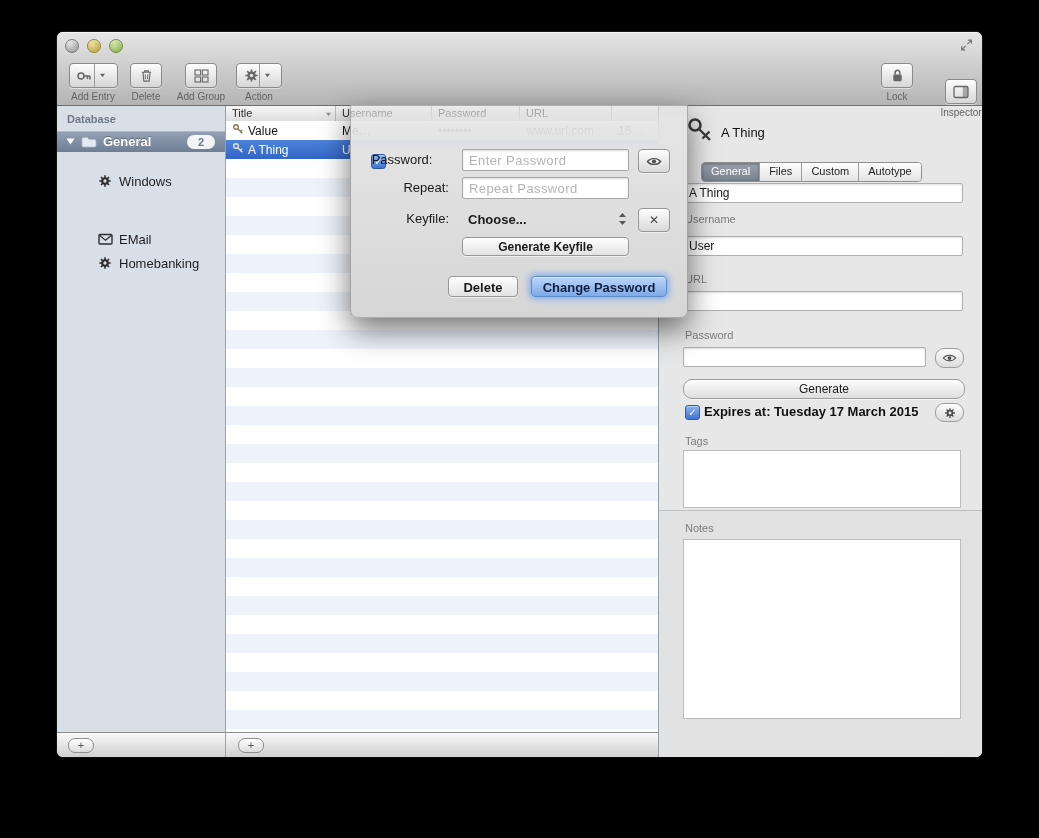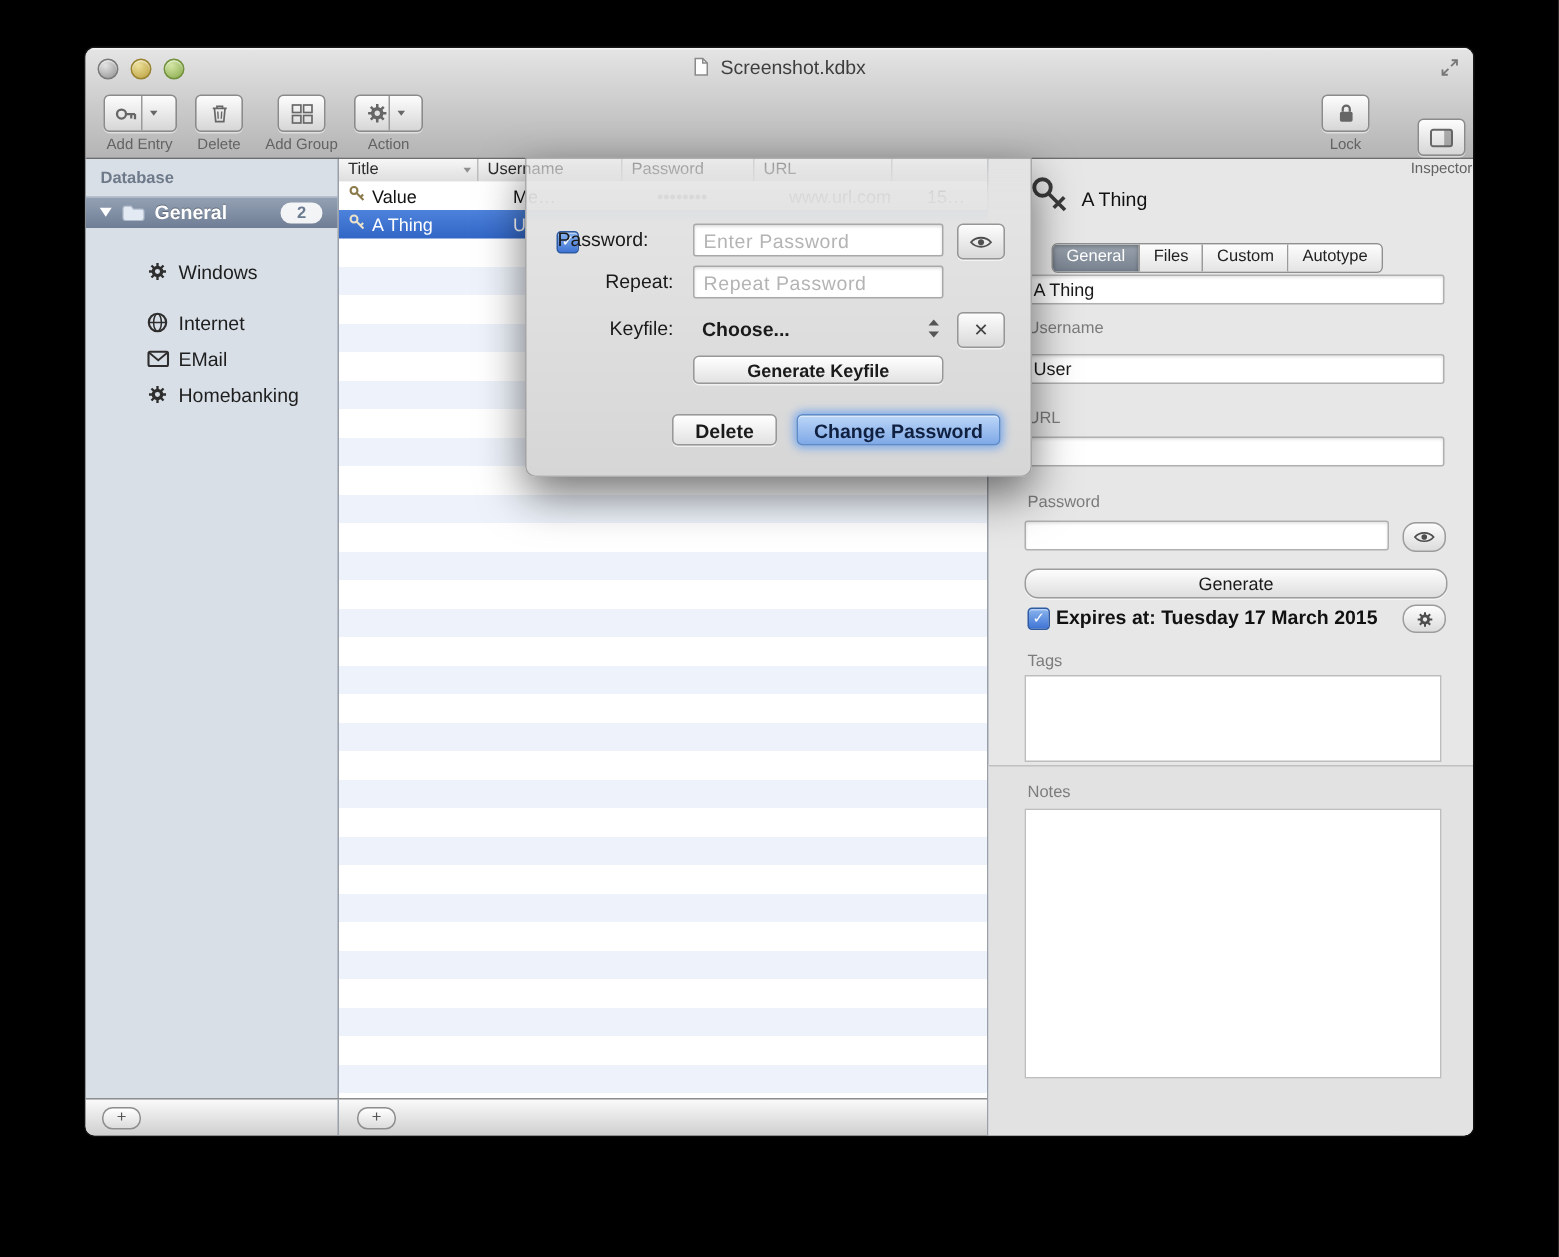--- a/index.html
+++ b/index.html
@@ -102,27 +102,20 @@
 
 <div class="screen">
  <div class="window">
 
   <div class="chrome">
     <div class="traffic">
       <span class="tl close"></span>
       <span class="tl min"></span>
       <span class="tl zoom"></span>
     </div>
-    <div class="win-title">
-      <svg width="11" height="13" viewBox="0 0 11 13">
-            <path d="M1.5 1 h5 l3 3 v8 h-8 z" fill="#fdfdfd" stroke="#8a8a8a"></path>
-            <path d="M6.5 1 v3 h3" fill="none" stroke="#8a8a8a"></path>
-          </svg>
-      <span>Screenshot.kdbx</span>
-    </div>
     <svg class="fs-icon" width="15" height="14" viewBox="0 0 16 16">
           <path d="M9.5 2.5 h4 v4 M13.5 2.5 l-4.5 4.5 M6.5 13.5 h-4 v-4 M2.5 13.5 L7 9" stroke="#777" stroke-width="1.4" fill="none"></path>
         </svg>
 
     <div class="titem" style="left:8px;width:56px;">
       <div class="tbtn" style="width:47px;">
         <svg width="18" height="14" viewBox="0 0 18 14">
               <circle cx="5" cy="7" r="3" fill="none" stroke="#666" stroke-width="1.5"></circle>
               <path d="M8 7 H14 M11.5 7 v3 M14 7 v3.5" stroke="#666" stroke-width="1.5" fill="none"></path>
             </svg>
@@ -215,30 +208,20 @@
             <svg width="14" height="14" viewBox="0 0 16 16">
               <g stroke="#2e2e2e" stroke-width="1.8">
                 <path d="M8 1.5 V14.5 M1.5 8 H14.5 M3.4 3.4 L12.6 12.6 M12.6 3.4 L3.4 12.6"></path>
               </g>
               <circle cx="8" cy="8" r="4.4" fill="#2e2e2e"></circle>
               <circle cx="8" cy="8" r="1.9" fill="#d8dfe7"></circle>
             </svg>
           </span>
       <span class="lb">Windows</span>
     </div>
-    <div class="sb-item" style="top:98px;">
-      <span class="ic">
-            <svg width="14" height="14" viewBox="0 0 14 14">
-              <circle cx="7" cy="7" r="5.8" fill="none" stroke="#2e2e2e" stroke-width="1.4"></circle>
-              <ellipse cx="7" cy="7" rx="2.6" ry="5.8" fill="none" stroke="#2e2e2e" stroke-width="1"></ellipse>
-              <line x1="1.2" y1="7" x2="12.8" y2="7" stroke="#2e2e2e" stroke-width="1"></line>
-            </svg>
-          </span>
-      <span class="lb">Internet</span>
-    </div>
     <div class="sb-item" style="top:122px;">
       <span class="ic">
             <svg width="15" height="12" viewBox="0 0 15 12">
               <rect x="1" y="1.5" width="13" height="9.5" rx="1" fill="none" stroke="#2e2e2e" stroke-width="1.4"></rect>
               <path d="M1.5 2.2 l6 5 6-5" fill="none" stroke="#2e2e2e" stroke-width="1.2"></path>
             </svg>
           </span>
       <span class="lb">EMail</span>
     </div>
     <div class="sb-item" style="top:146px;">
@@ -250,21 +233,21 @@
               <circle cx="8" cy="8" r="4.4" fill="#2e2e2e"></circle>
               <circle cx="8" cy="8" r="1.9" fill="#d8dfe7"></circle>
             </svg>
           </span>
       <span class="lb">Homebanking</span>
     </div>
   </div>
 
   <div class="entrylist">
     <div class="el-header">
-      <div class="el-hcell" style="width:93px;align-items:center;">
+      <div class="el-hcell" style="width:110px;align-items:center;">
         <span>Title</span>
         <span style="margin-left:auto;margin-right:3px;"><svg width="7" height="5" viewBox="0 0 8 6">
                 <path d="M1 1 h6 L4 5 z" fill="#8f8f8f"></path>
               </svg></span>
       </div>
       <div class="el-hcell" style="width:96px;">
             <span>Username</span>
           </div>
       <div class="el-hcell" style="width:88px;">
             <span>Password</span>

